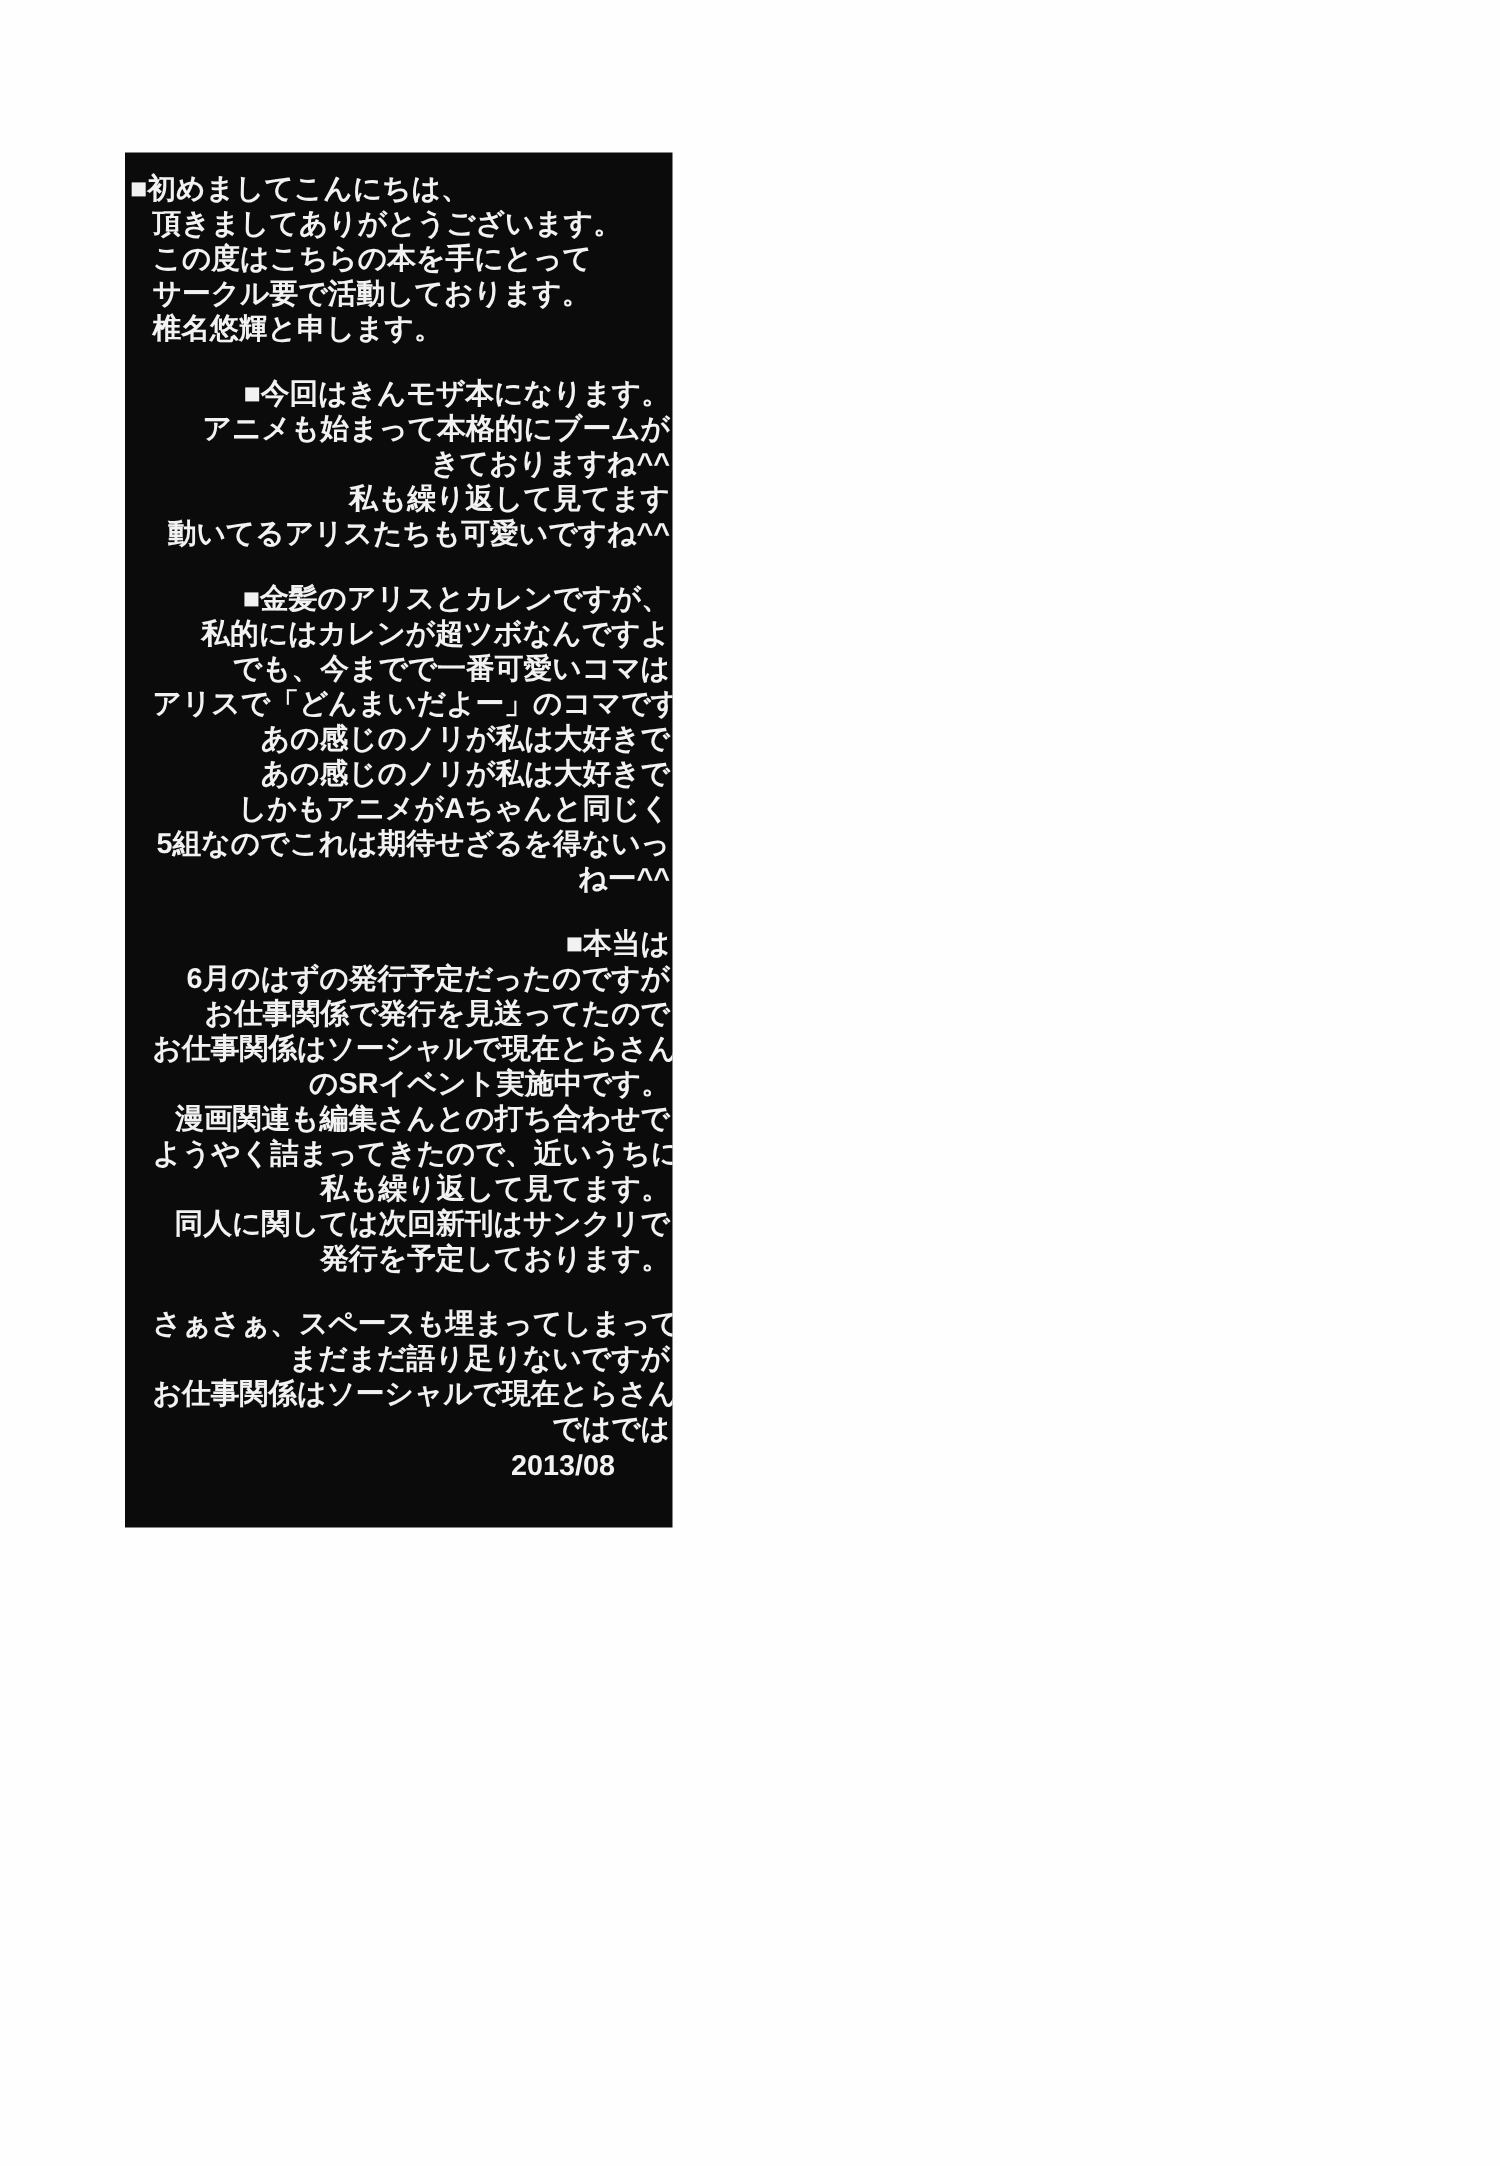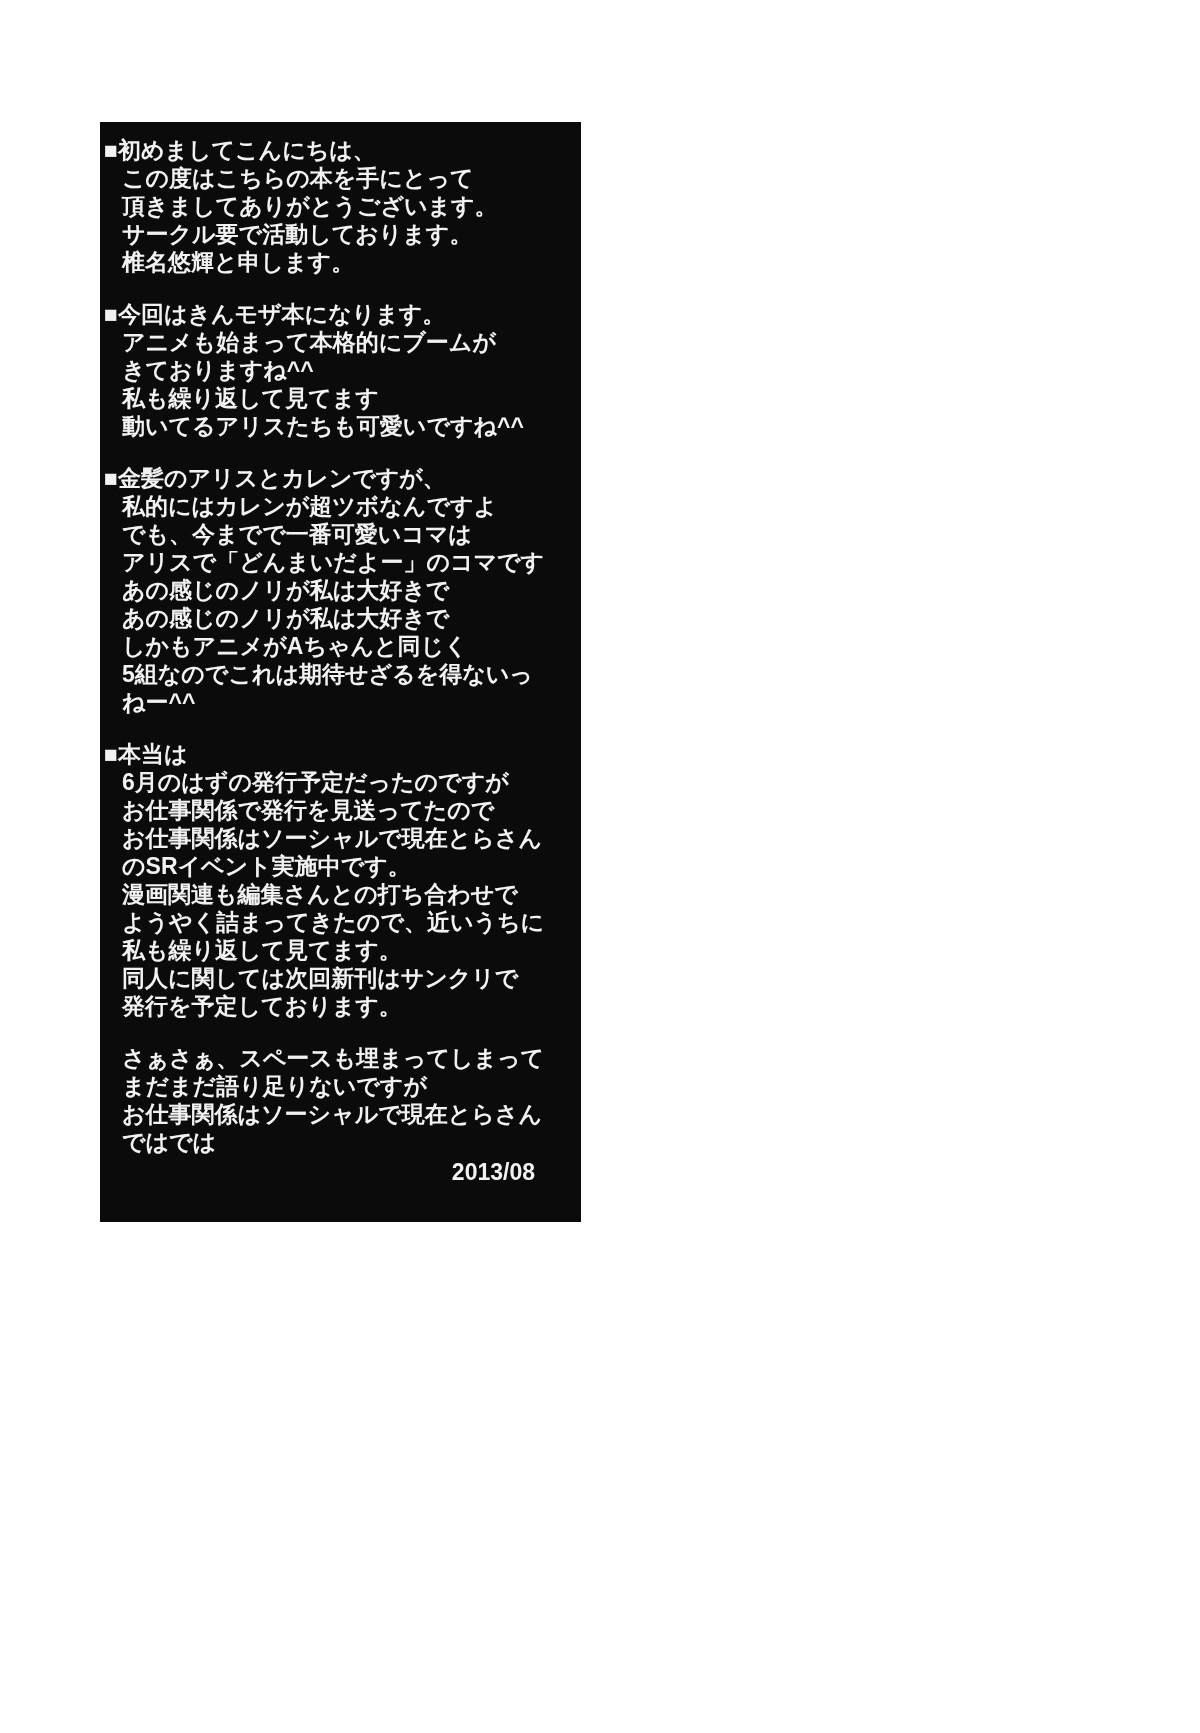--- a/index.html
+++ b/index.html
@@ -16,37 +16,38 @@
   }
   .page {
     position: absolute;
     inset: 0;
     background: var(--page-bg, #fefefe);
   }
   .afterword-panel {
     position: absolute;
     left: 100px;
     top: 122px;
-    width: 481px;
+    width: 438px;
     height: 1100px;
     background: var(--panel-bg, #0b0b0b);
     color: var(--panel-fg, #f2f2f2);
     box-sizing: border-box;
     padding: 14px 0 0 0;
     font-weight: bold;
     font-size: 23px;
     line-height: 28px;
     letter-spacing: 0px;
     overflow: hidden;
   }
   .paragraph {
     margin: 0;
   }
   .paragraph + .paragraph {
     margin-top: 24px;
+    text-align: right;
   }
   .line {
     padding-left: 22px;
     padding-right: 2px;
     white-space: nowrap;
   }
   .line.bullet {
     padding-left: 4px;
   }
   .date-line {
@@ -56,22 +57,22 @@
   }
 </style>
 </head>
 <body style="--page-bg: #fefefe; --panel-bg: #0b0b0b; --panel-fg: #f2f2f2;">
 
 <div class="page">
   <div class="afterword-panel">
     <div id="afterword-text">
         <div class="paragraph">
           <div class="line bullet">■初めましてこんにちは、</div>
+          <div class="line">頂きましてありがとうございます。</div>
           <div class="line">この度はこちらの本を手にとって</div>
-          <div class="line">頂きましてありがとうございます。</div>
           <div class="line">サークル要で活動しております。</div>
           <div class="line">椎名悠輝と申します。</div>
         </div>
         <div class="paragraph">
           <div class="line bullet">■今回はきんモザ本になります。</div>
           <div class="line">アニメも始まって本格的にブームが</div>
           <div class="line">きておりますね^^</div>
           <div class="line">私も繰り返して見てます</div>
           <div class="line">動いてるアリスたちも可愛いですね^^</div>
         </div>

